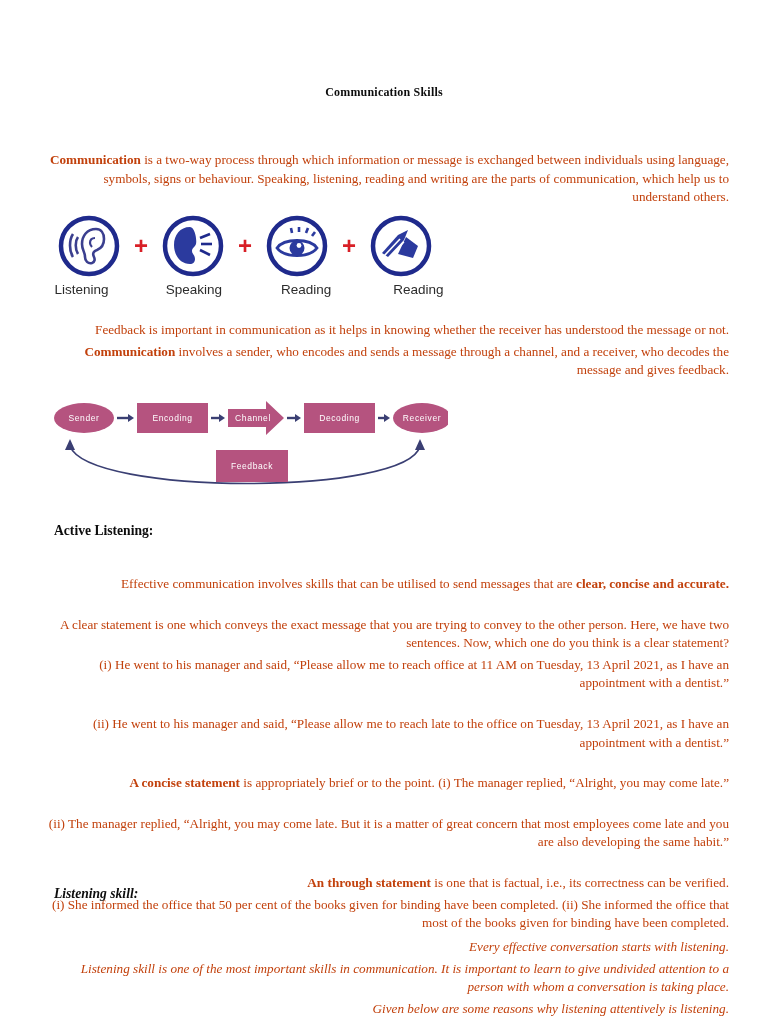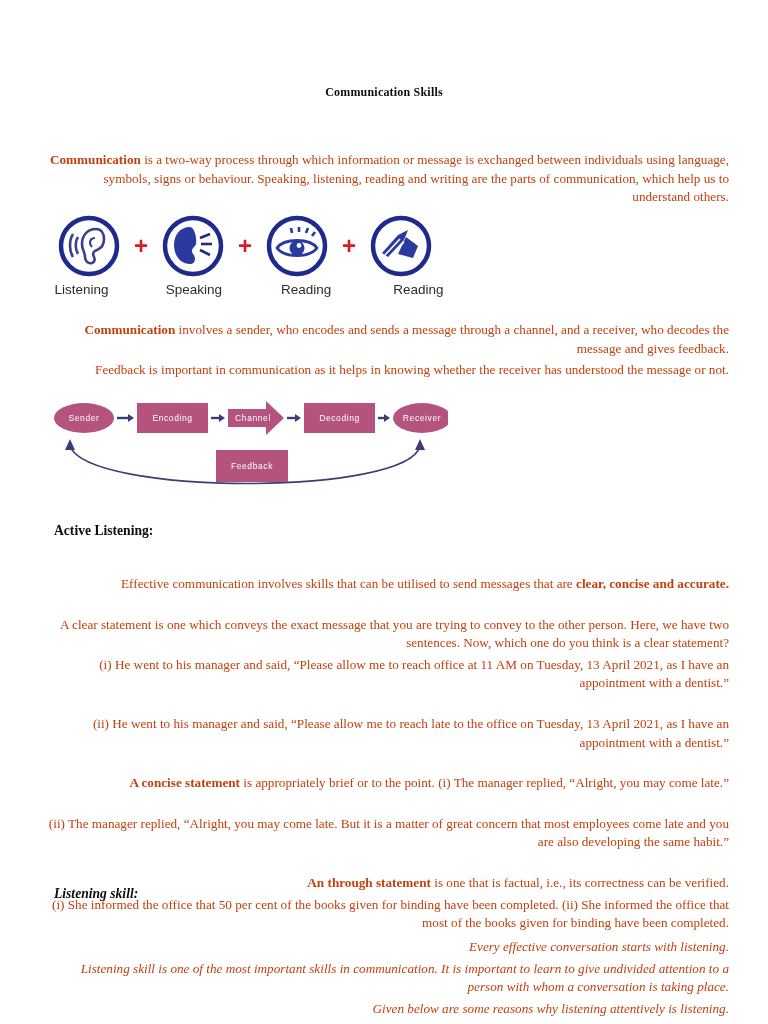--- a/index.html
+++ b/index.html
@@ -188,22 +188,22 @@
       <div class="label-gap"></div>
       <div class="label-cell">Speaking</div>
       <div class="label-gap"></div>
       <div class="label-cell">Reading</div>
       <div class="label-gap"></div>
       <div class="label-cell">Reading</div>
     </div>
   </div>
 
   <div class="body-col" style="top:318px;">
+    <p class="para">Feedback is important in communication as it helps in knowing whether the receiver has understood the message or not.</p>
     <p class="para"><b>Communication</b><span> involves a sender, who encodes and sends a message through a channel, and a receiver, who decodes the message and gives feedback.</span></p>
-    <p class="para">Feedback is important in communication as it helps in knowing whether the receiver has understood the message or not.</p>
   </div>
 
   <div class="flow">
     <svg width="400" height="106" viewBox="0 0 400 106">
       <defs>
         <style>
           .node-txt { font-family: "Liberation Sans","DejaVu Sans",sans-serif; font-size: 8.5px; fill:#ffffff; letter-spacing:0.6px; }
         </style>
       </defs>
 

